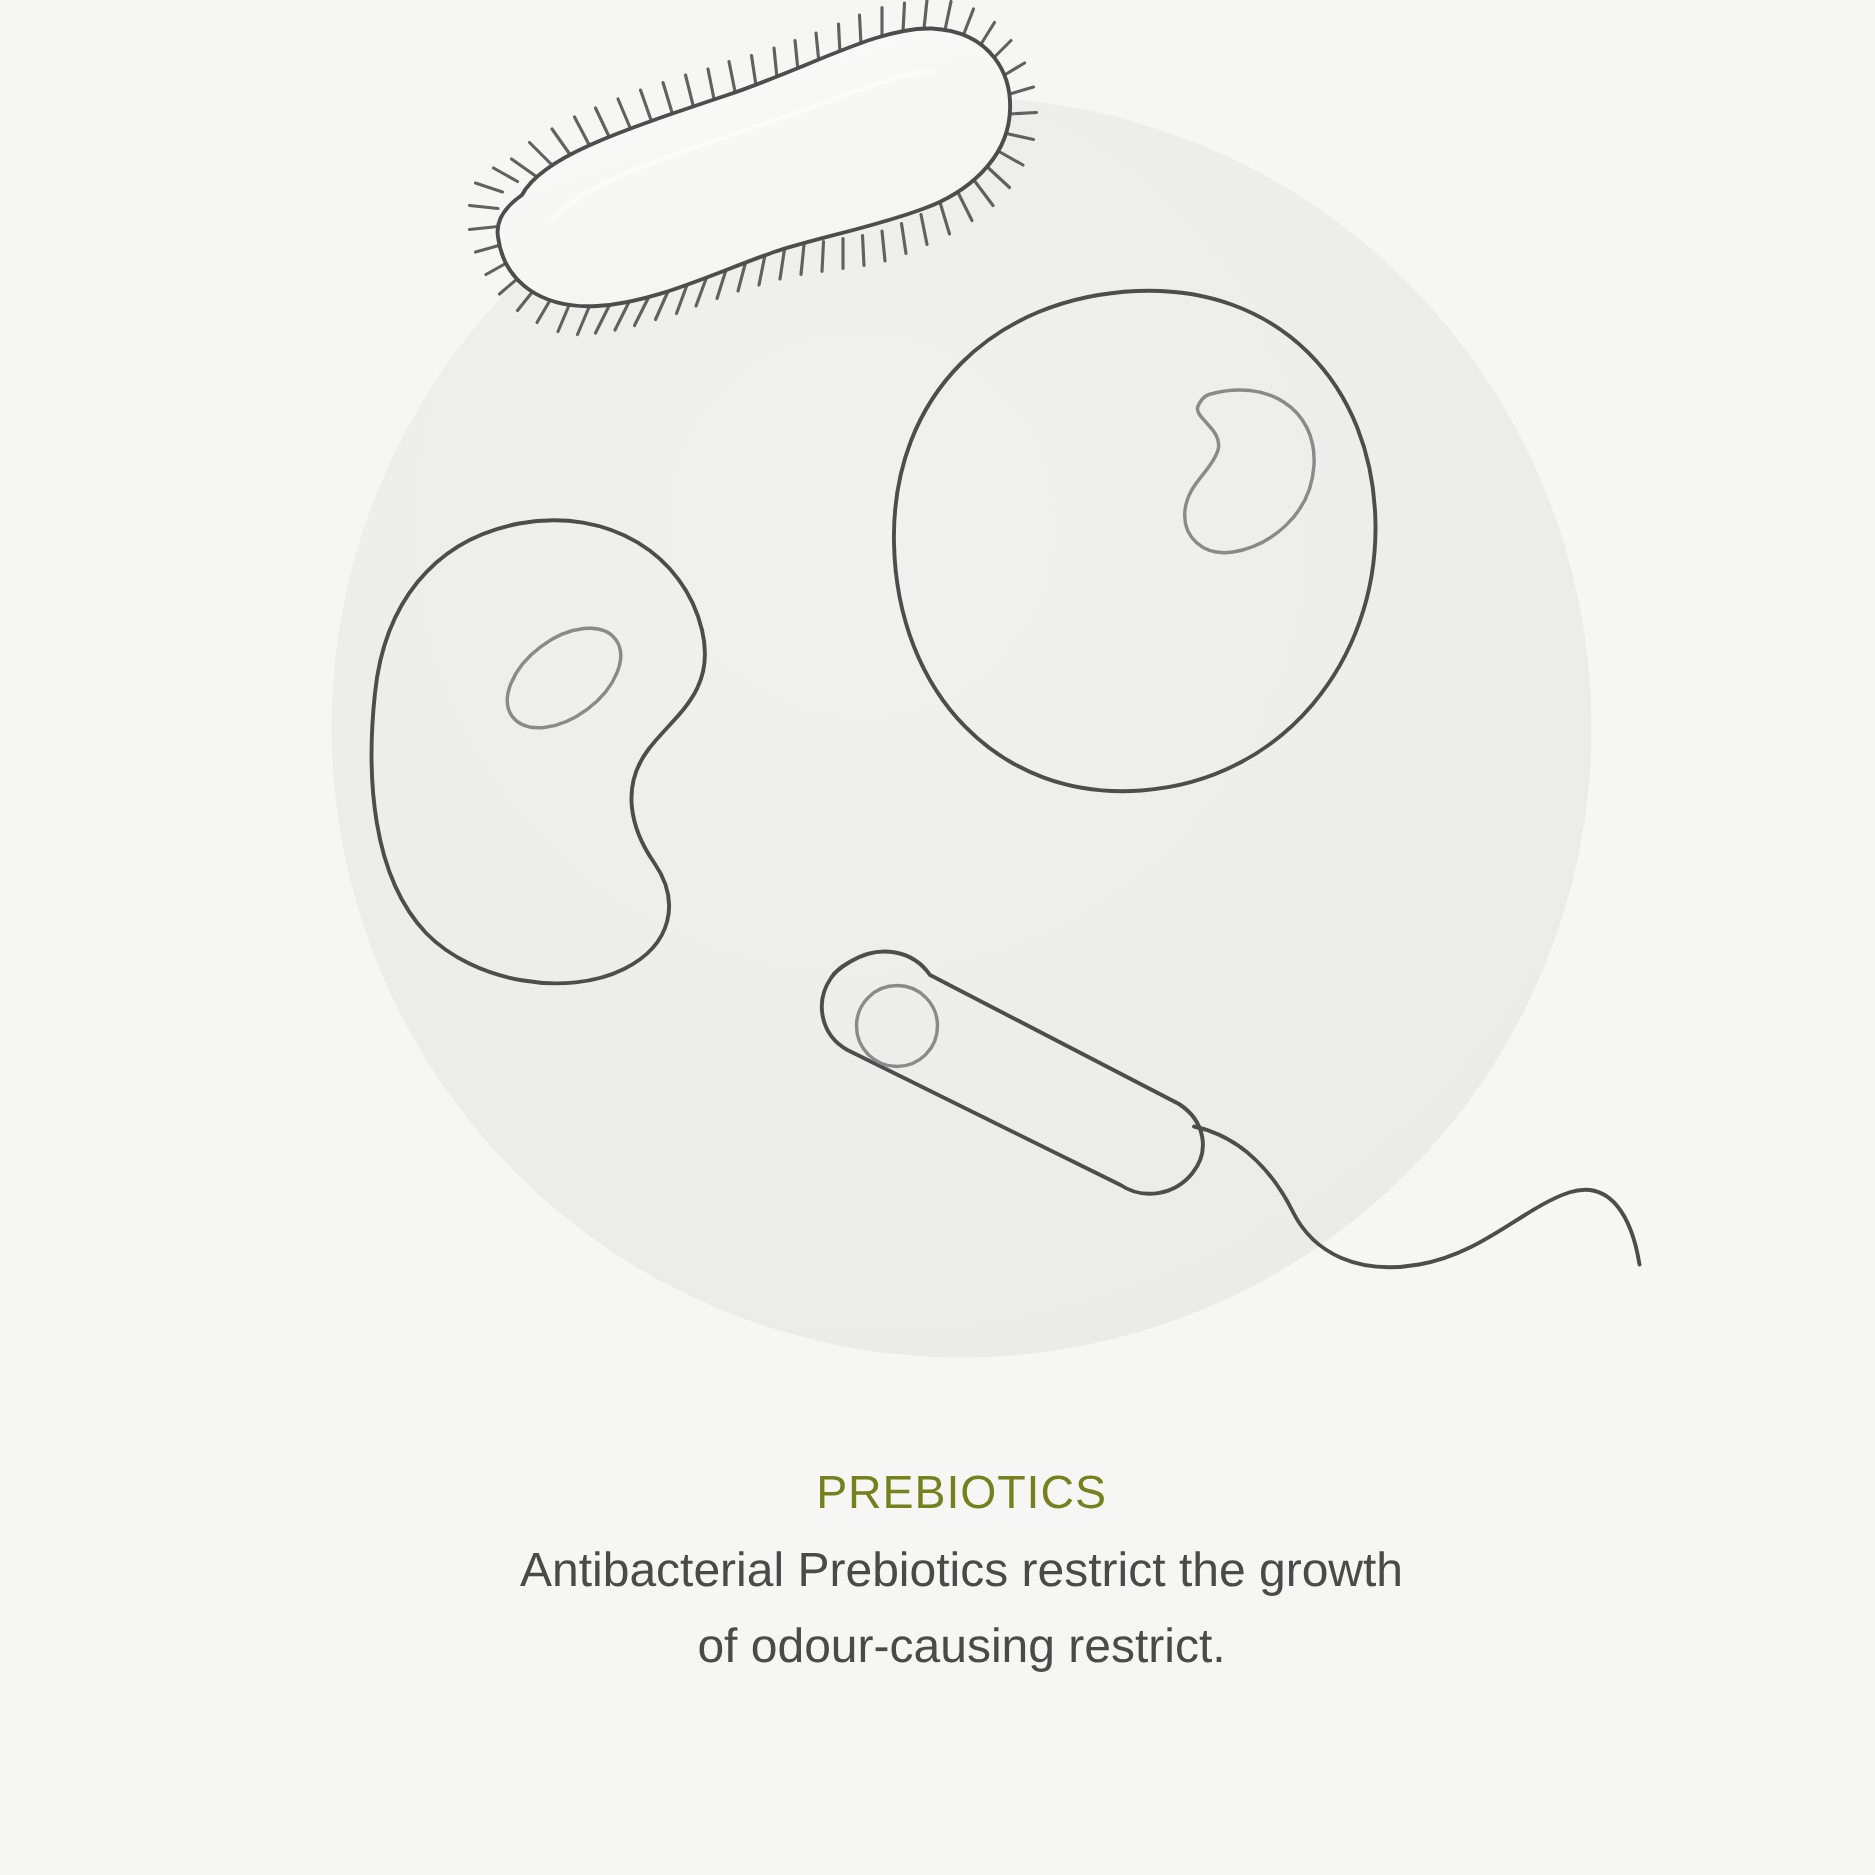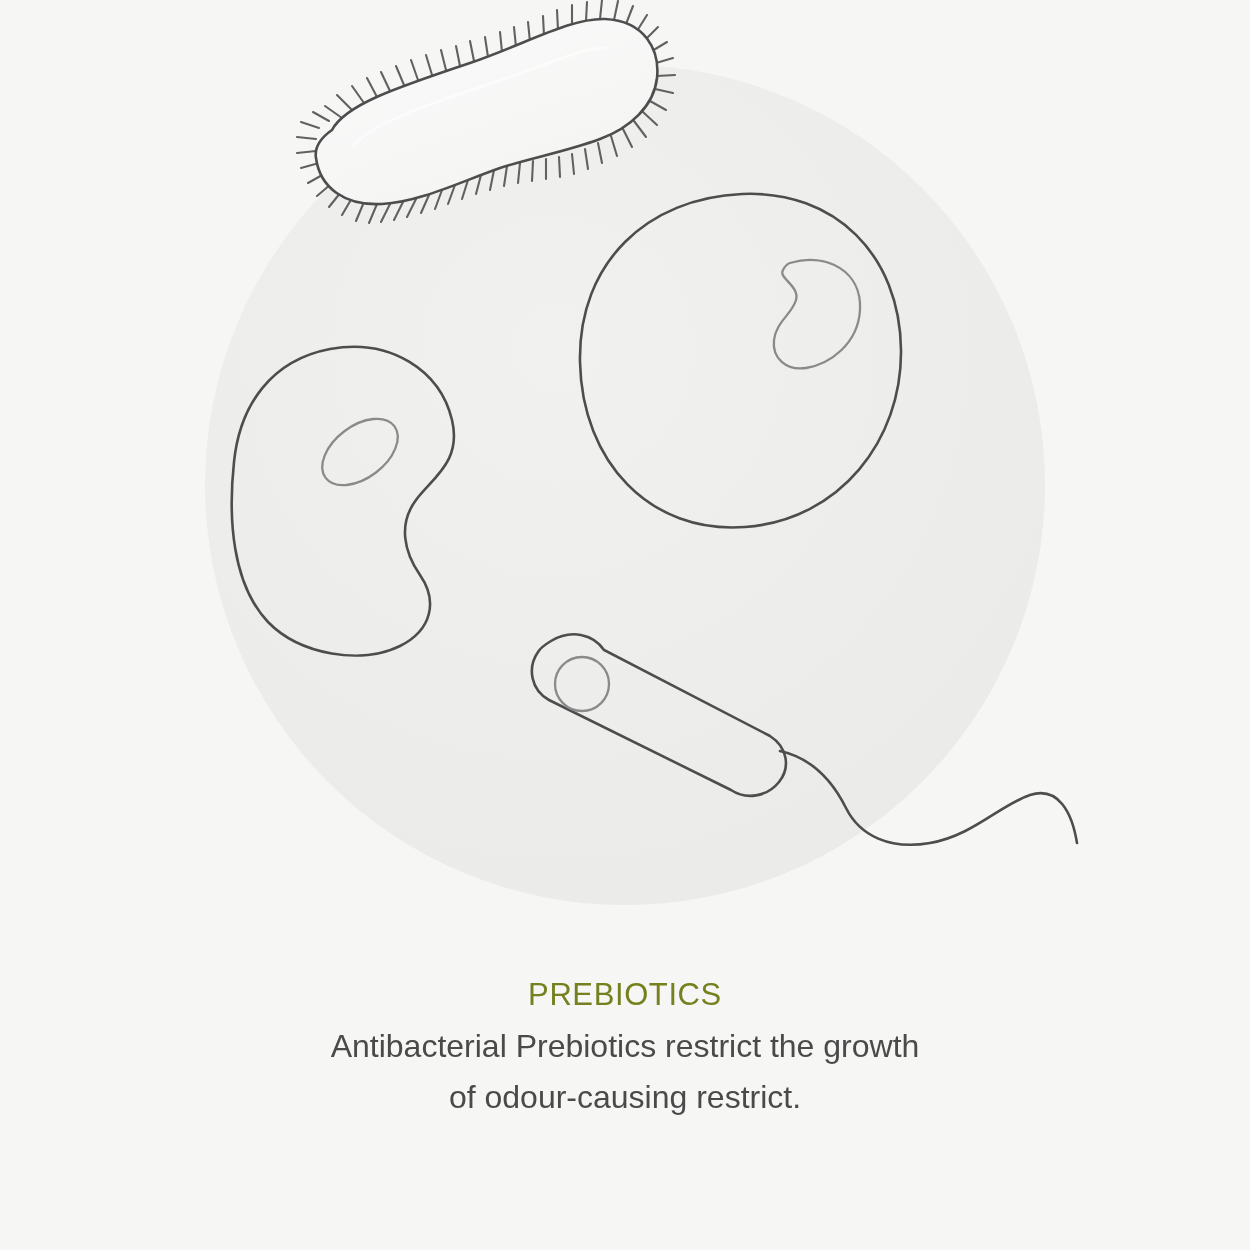--- a/index.html
+++ b/index.html
@@ -10,21 +10,21 @@
   body {
     width: 1250px;
     height: 1250px;
     background: #f6f6f5;
     font-family: "Liberation Sans", sans-serif;
     overflow: hidden;
     position: relative;
   }
   #card {
     position: absolute;
-    left: 0; top: 0;
+    left: 16px; top: 0;
     width: 1115px;
     height: 1250px;
   }
   #illustration {
     position: absolute;
     left: 0; top: 0;
     width: 1250px;
     height: 930px;
   }
   #illustration svg {

